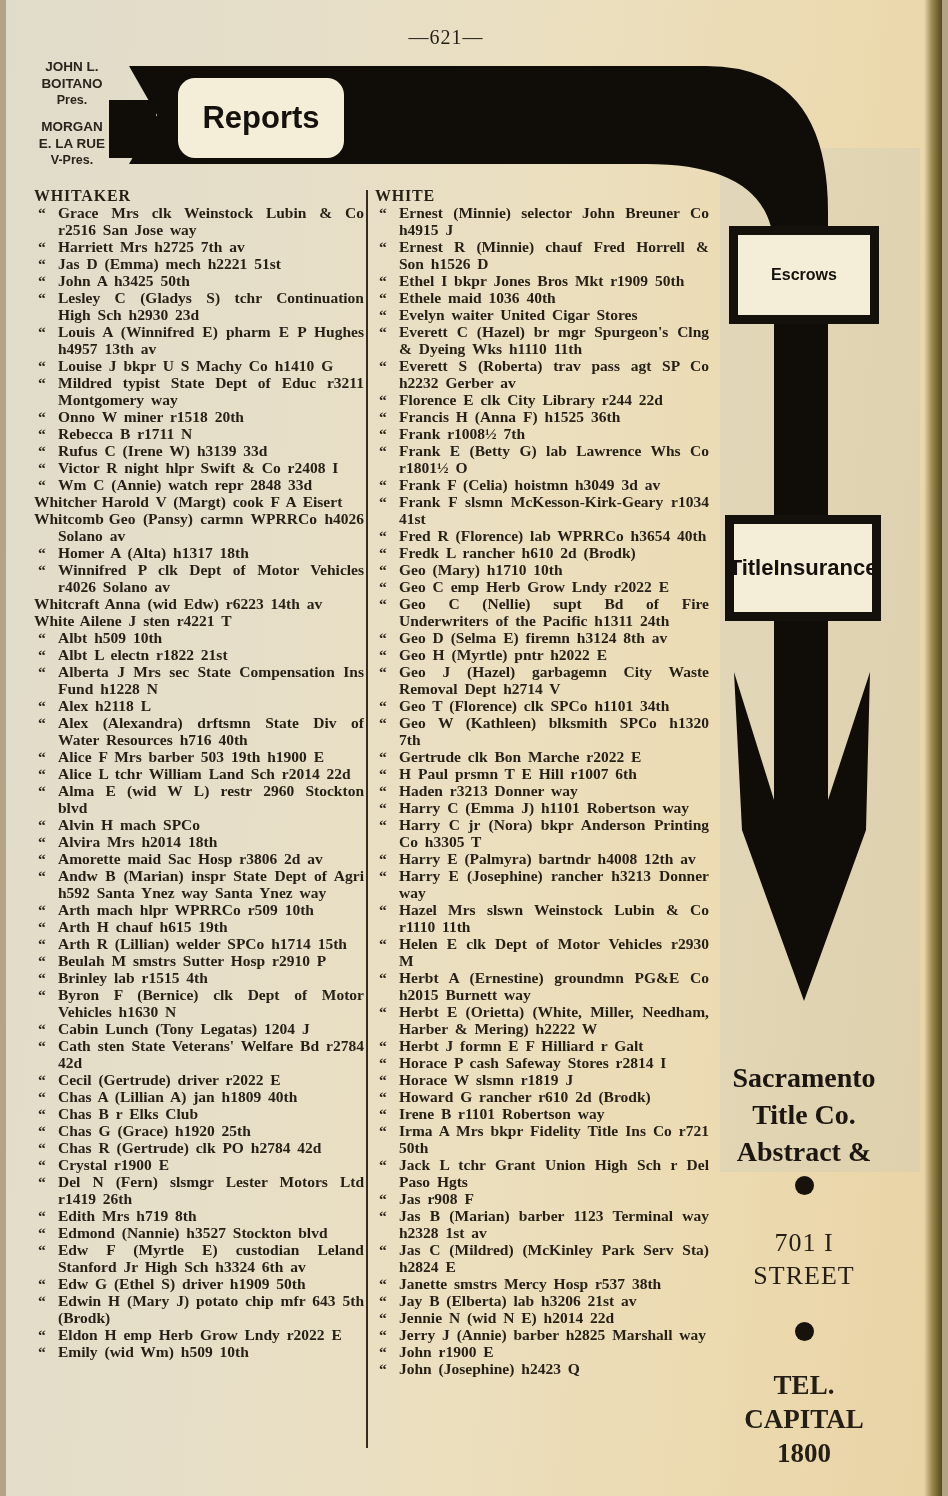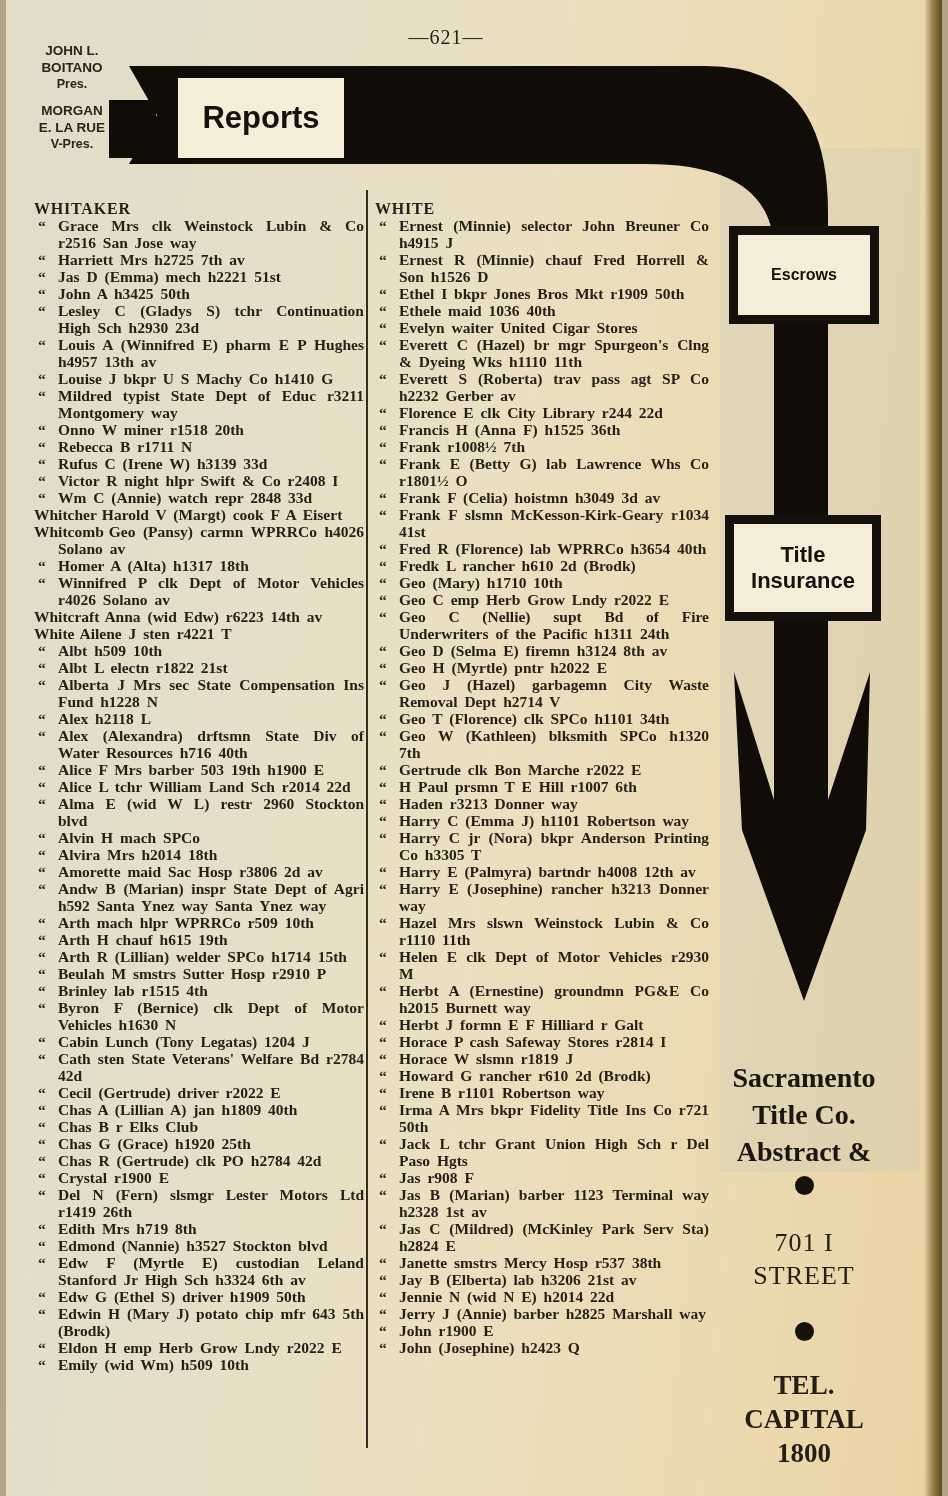--- a/index.html
+++ b/index.html
@@ -7,46 +7,46 @@
   .page { position:relative; width:936px; height:1496px; margin:0 auto; overflow:hidden;
     background:#e9ddbe;
     background-image:linear-gradient(96deg,#e0dcca 0%,#e6dec8 28%,#ebdfbf 52%,#ecdab0 78%,#e8d3a4 100%);
     font-family:"Liberation Serif","DejaVu Serif",serif; color:#241e15; }
   .bleed { position:absolute; left:714px; top:148px; width:200px; height:1024px;
     background:rgba(186,198,197,0.22); }
   .edge-band { position:absolute; right:0; top:0; width:18px; height:100%;
     background:linear-gradient(90deg,rgba(122,106,58,0) 0%,#9a8851 45%,#6d5f2d 80%,#584d22 100%); }
   .page-number { position:absolute; left:375px; top:26px; width:130px; text-align:center;
     font-size:20px; letter-spacing:1px; }
-  .officers { position:absolute; left:18px; top:42px; width:96px; text-align:center;
+  .officers { position:absolute; left:18px; top:58px; width:96px; text-align:center;
     font-family:"Liberation Sans","DejaVu Sans",sans-serif; font-weight:bold;
     font-size:13.5px; line-height:17px; color:#2a241c; }
   .officers .title { font-size:12.5px; }
   .officers .grp2 { margin-top:9px;text-align:center; }
   svg.ribbon { position:absolute; left:0; top:0; pointer-events:none; }
   .label-box { position:absolute; background:#f4eed9; display:flex; align-items:center; justify-content:center;
     font-family:"Liberation Sans","DejaVu Sans",sans-serif; font-weight:bold; color:#15110c; text-align:center; }
-  .reports-box  { left:172px; top:78px;  width:166px; height:80px;  font-size:31px; }
+  .reports-box  { left:172px; top:78px;  width:166px; height:80px;  font-size:31px;border-radius:17px; }
   .escrows-box  { left:723px; top:226px; width:150px; height:98px;  border:9px solid #14100b; font-size:16px; }
   .titleins-box { left:719px; top:515px; width:156px; height:106px; border:9px solid #14100b;
-    font-size:22px; line-height:26px; flex-direction:column; }
+    font-size:22px; line-height:26px; flex-direction:row; }
   .company { position:absolute; left:712px; top:1025px; width:172px; text-align:center;
     font-weight:bold; font-size:28px; line-height:37px; color:#1c1610;margin-top:34px; }
   .bullet { position:absolute; left:789px; width:19px; height:19px; border-radius:50%; background:#17120c; }
   .b1 { top:1176px; } .b2 { top:1322px; }
   .address { position:absolute; left:712px; top:1226px; width:172px; text-align:center;
     font-weight:normal; font-size:26px; line-height:33px; letter-spacing:1px; }
   .phone { position:absolute; left:704px; top:1368px; width:188px; text-align:center;
     font-weight:bold; font-size:27px; line-height:34px; }
   .divider { position:absolute; left:360px; top:190px; width:2px; height:1258px; background:#352b1f; }
   .col { position:absolute; top:187px; font-size:15.5px; line-height:17px; font-weight:600;
     word-spacing:3px; color:#251f16; }
   .col-left  { left:28px;  width:330px; }
   .col-right { left:369px; width:334px; }
-  .sect-header { font-weight:700; font-size:16px; letter-spacing:0.8px; margin-top:13px; }
+  .sect-header { font-weight:700; font-size:16px; letter-spacing:0.8px; margin-top:0; }
   .entry { padding-left:24px; text-indent:-24px; text-align:justify; }
   .lead.ditto { display:inline-block; width:24px; text-indent:0; padding-left:4px; font-weight:700; }
   .lead.surname { font-weight:700; padding-right:5px;margin-top:6px; }
 </style>
 </head>
 <body>
 
 <div class="page">
 
   <div class="bleed"></div>
@@ -279,20 +279,21 @@
       <div class="entry"><span class="lead ditto">“</span><span>Harry E (Palmyra) bartndr h4008 12th av</span></div>
 
       <div class="entry"><span class="lead ditto">“</span><span>Harry E (Josephine) rancher h3213 Donner way</span></div>
 
       <div class="entry"><span class="lead ditto">“</span><span>Hazel Mrs slswn Weinstock Lubin &amp; Co r1110 11th</span></div>
 
       <div class="entry"><span class="lead ditto">“</span><span>Helen E clk Dept of Motor Vehicles r2930 M</span></div>
 
       <div class="entry"><span class="lead ditto">“</span><span>Herbt A (Ernestine) groundmn PG&amp;E Co h2015 Burnett way</span></div>
 
+      <div class="entry"><span class="lead ditto">“</span><span>Herbt E (Orietta) (White, Miller, Needham, Harber &amp; Mering) h2222 W</span></div>
 
       <div class="entry"><span class="lead ditto">“</span><span>Herbt J formn E F Hilliard r Galt</span></div>
 
       <div class="entry"><span class="lead ditto">“</span><span>Horace P cash Safeway Stores r2814 I</span></div>
 
       <div class="entry"><span class="lead ditto">“</span><span>Horace W slsmn r1819 J</span></div>
 
       <div class="entry"><span class="lead ditto">“</span><span>Howard G rancher r610 2d (Brodk)</span></div>
 
       <div class="entry"><span class="lead ditto">“</span><span>Irene B r1101 Robertson way</span></div>

